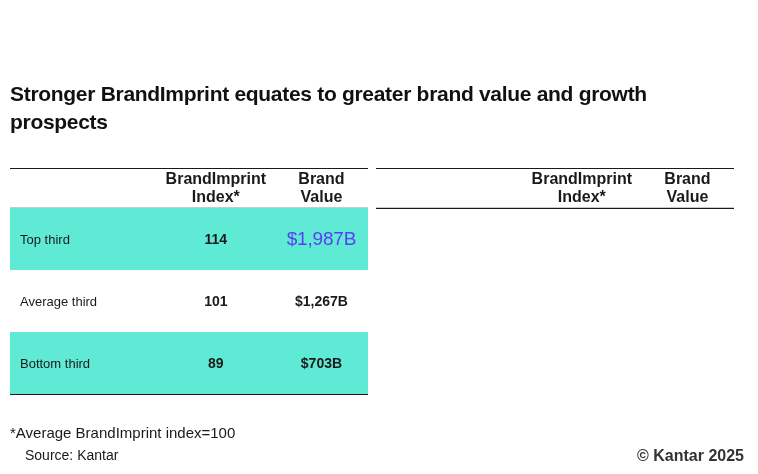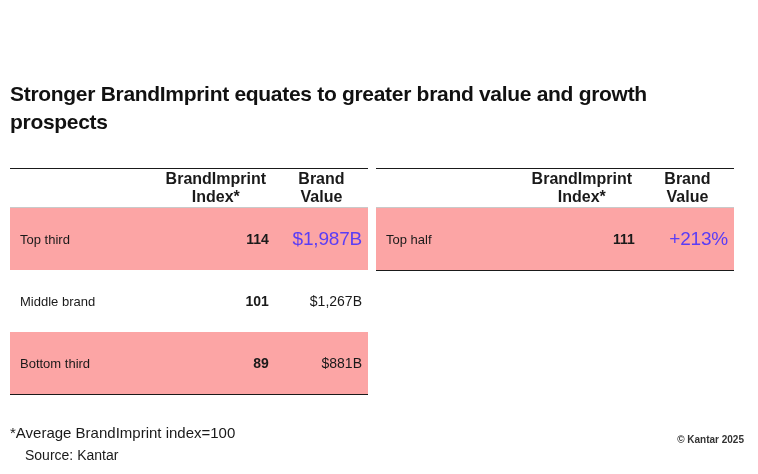--- a/index.html
+++ b/index.html
@@ -67,65 +67,65 @@
     height: 0;
     padding: 0;
     font-size: 0;
     line-height: 0;
   }
   tbody td {
     font-size: 13px;
     padding: 0 6px;
     height: 62px;
     vertical-align: middle;
-    text-align: right;
+    text-align: center;
   }
   tbody td.label-col {
     text-align: left;
     padding-left: 10px;
     font-size: 13px;
     color: #1a1a1a;
   }
   tbody td.num {
     font-weight: bold;
     font-size: 14px;
   }
   tbody tr.shaded td {
-    background: #fca5a5;
+    background: #5eead4;
   }
   .value-hl {
     color: #5b3df5;
     font-weight: normal;
     font-size: 19px;
     letter-spacing: -0.2px;
   }
   .value-plain {
-    font-weight: normal;
+    font-weight: bold;
     font-size: 14px;
   }
   .footnote {
     position: absolute;
     left: 10px;
     top: 424px;
     font-size: 15px;
     color: #1a1a1a;
   }
   .source {
     position: absolute;
     left: 10px;
     top: 447px;
     font-size: 14px;
     color: #1a1a1a;
     margin-left: 15px;
   }
   .copyright {
     position: absolute;
     right: 14px;
-    top: 434px;
-    font-size: 10px;
+    top: 447px;
+    font-size: 16px;
     font-weight: bold;
     color: #333333;
   }
   .col-label { width: 41%; }
   .col-index { width: 33%; }
   .col-value { width: 26%; }
 </style>
 </head>
 <body>
 
@@ -155,29 +155,29 @@
               <td colspan="3"></td>
             </tr>
 
           <tr class="shaded">
             <td class="label-col">Top third</td>
             <td class="num">114</td>
             <td><span class="value-hl">$1,987B</span></td>
           </tr>
 
           <tr>
-            <td class="label-col">Middle brand</td>
+            <td class="label-col">Average third</td>
             <td class="num">101</td>
             <td><span class="value-plain">$1,267B</span></td>
           </tr>
 
           <tr class="shaded">
             <td class="label-col">Bottom third</td>
             <td class="num">89</td>
-            <td><span class="value-plain">$881B</span></td>
+            <td><span class="value-plain">$703B</span></td>
           </tr>
 
           <tr class="rule-bottom">
               <td colspan="3"></td>
             </tr>
         </tbody>
       </table>
     </div>
 
     <div class="table-wrap">
@@ -193,25 +193,20 @@
             </tr>
           <tr>
             <th class="label-col"></th>
             <th>BrandImprint Index*</th>
             <th>Brand Value</th>
           </tr>
           <tr class="rule-head">
               <td colspan="3"></td>
             </tr>
 
-          <tr class="shaded">
-            <td class="label-col">Top half</td>
-            <td class="num">111</td>
-            <td><span class="value-hl">+213%</span></td>
-          </tr>
 
 
           <tr class="rule-bottom">
               <td colspan="3"></td>
             </tr>
         </tbody>
       </table>
     </div>
 
   </div>

